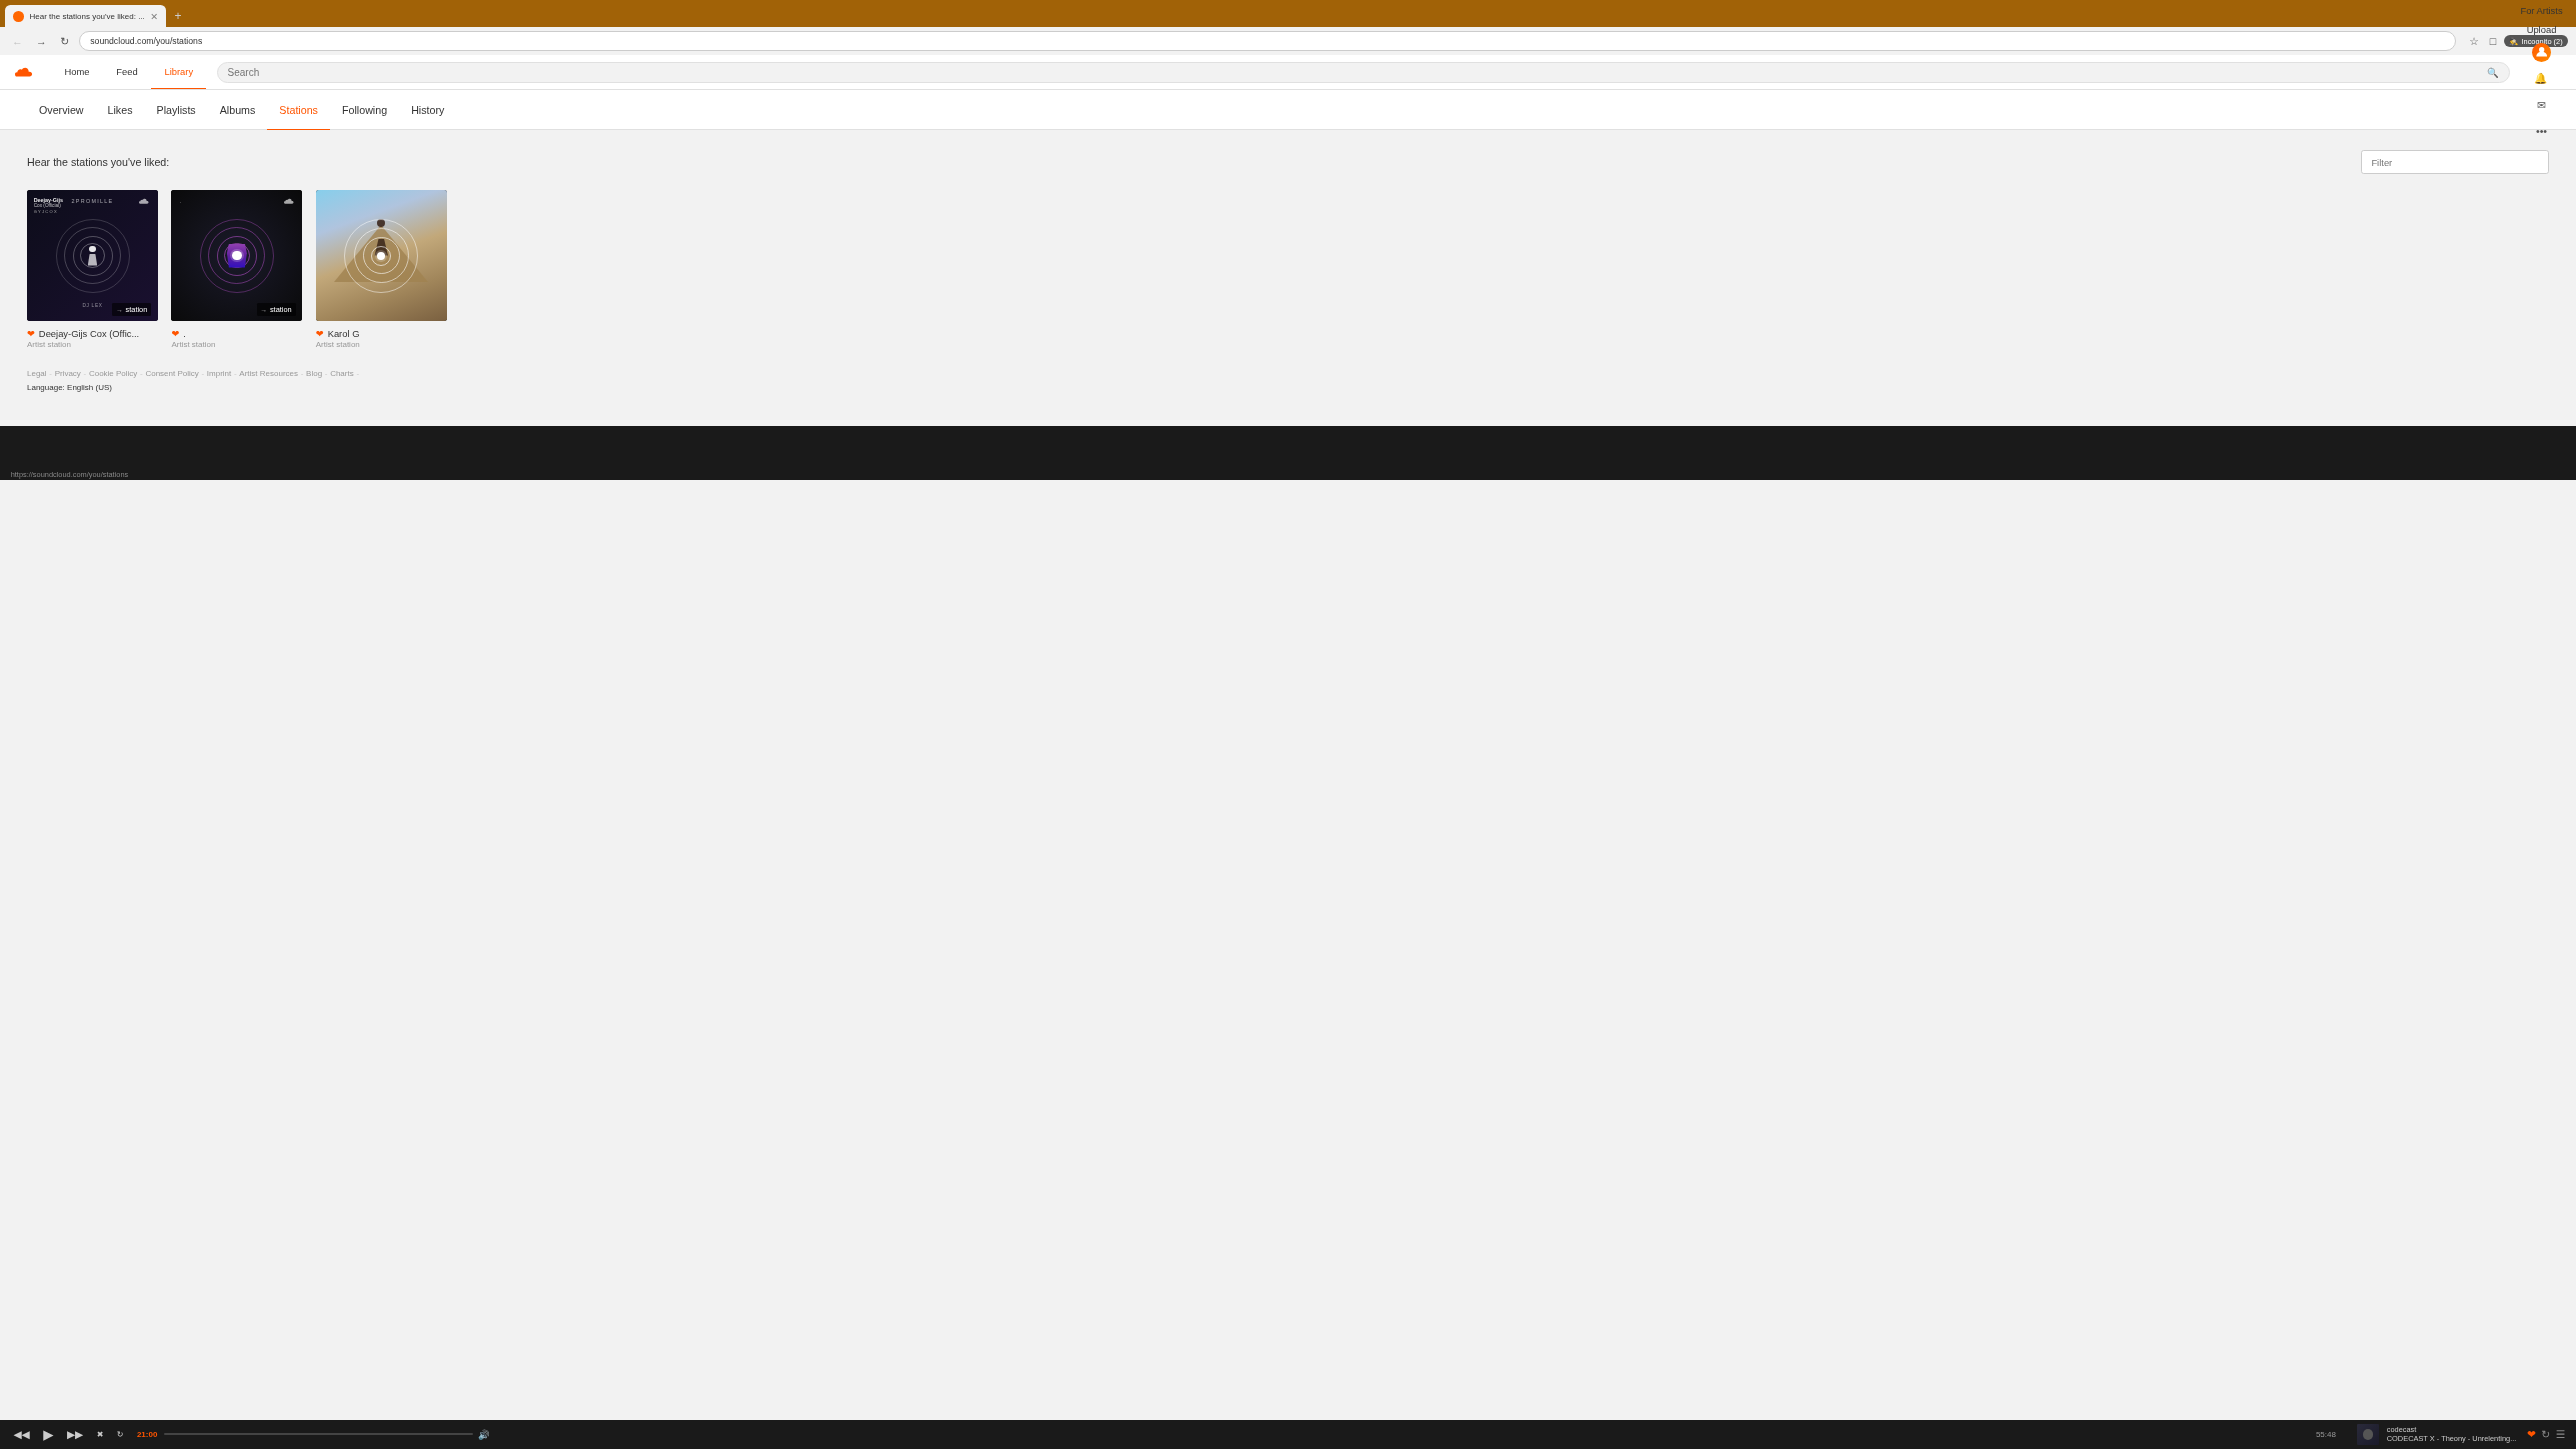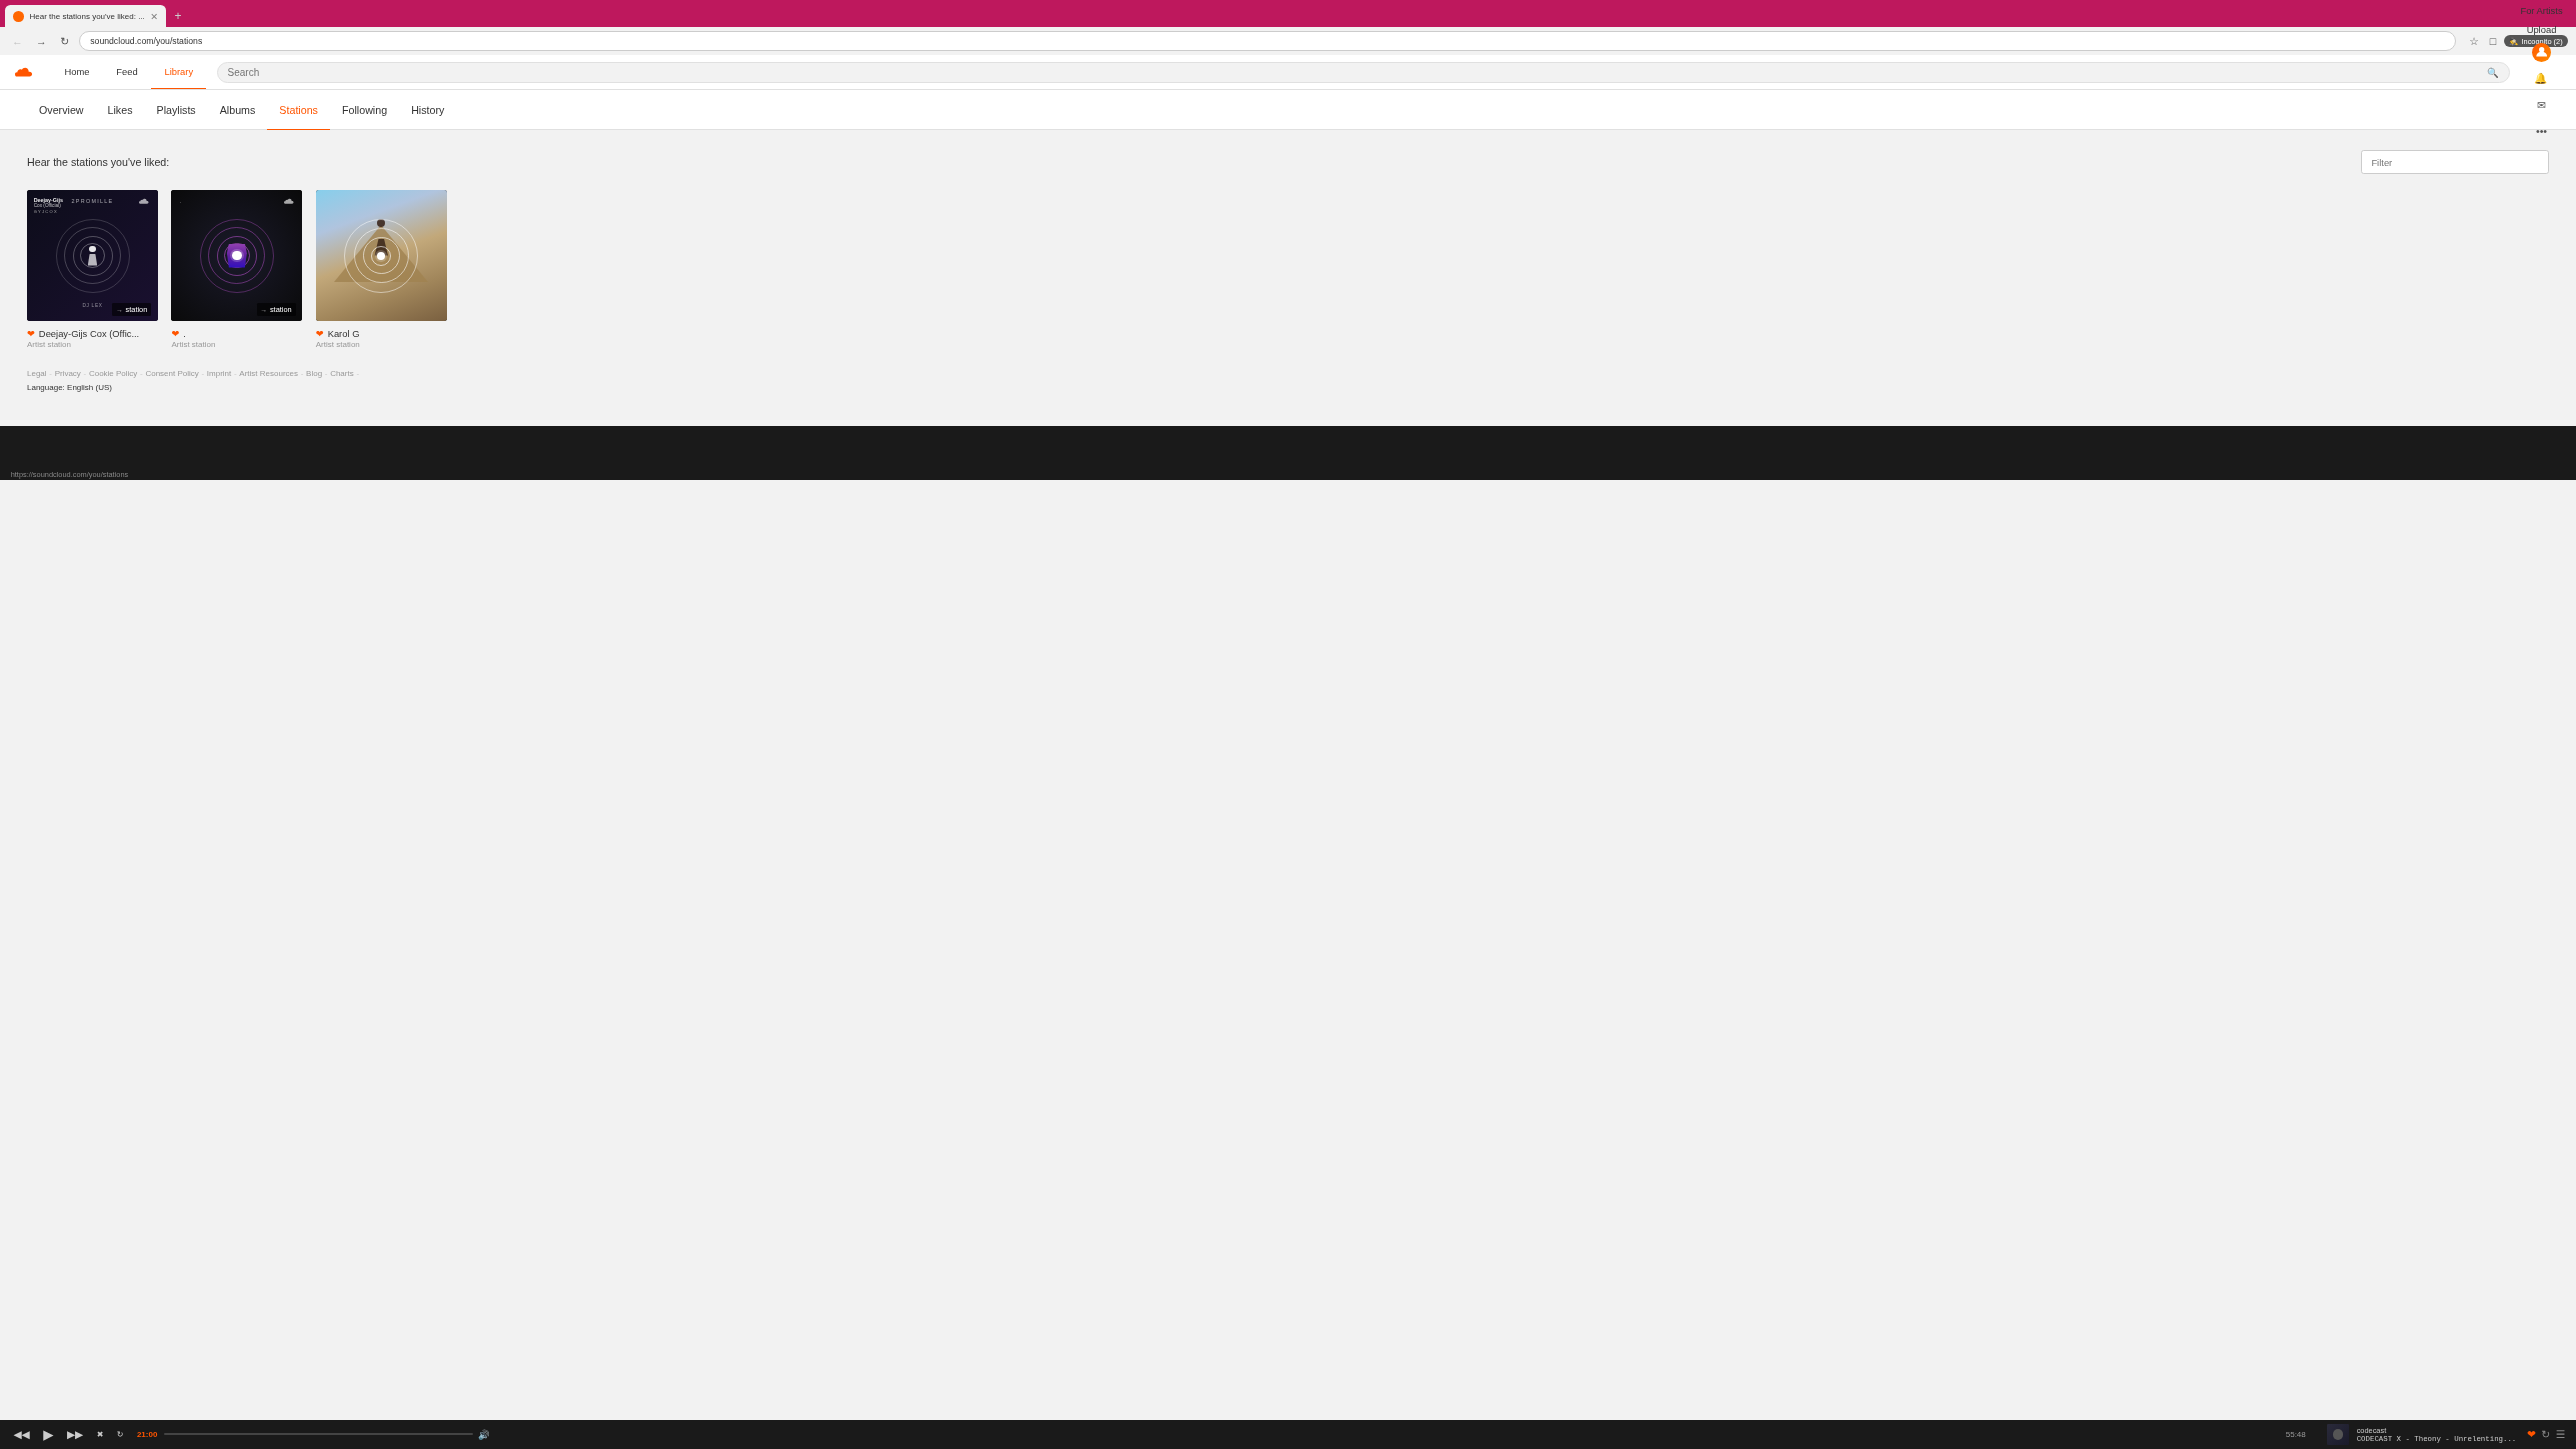--- a/index.html
+++ b/index.html
@@ -1,20 +1,20 @@
 <!DOCTYPE html>
 <html style="font-size:10.7px"><head>
   <meta charset="utf-8">
   <style>
     * { margin: 0; padding: 0; box-sizing: border-box; }
     body { font-family: -apple-system, BlinkMacSystemFont, 'Segoe UI', sans-serif; background: #f2f2f2; font-size: 9.4px; color: #333; overflow-x: hidden; }
 
     
     .browser-chrome { background: #2d2d2d; }
-    .tab-bar { display: flex; align-items: center; padding: 5.4px 5.4px 0; gap: 3px; background: #be185d; }
+    .tab-bar { display: flex; align-items: center; padding: 5.4px 5.4px 0; gap: 3px; background: #a16207; }
     .tab { display: flex; align-items: center; background: #3c3c3c; border-radius: 5.4px 5.4px 0 0; padding: 5.4px 8px; gap: 5.4px; min-width: 134px; max-width: 161px; color: #e8e8e8; font-size: 8.7px; }
     .tab.active { background: #f2f2f2; color: #333; }
     .tab-favicon { width: 10.7px; height: 10.7px; background: #f60; border-radius: 50%; flex-shrink: 0; }
     .tab-title { flex: 1; overflow: hidden; text-overflow: ellipsis; white-space: nowrap; font-size: 8px; }
     .tab-close { cursor: pointer; opacity: 0.6; font-size: 9.4px; }
     .tab-new { background: none; border: none; color: #ccc; font-size: 12px; cursor: pointer; padding: 2.7px 5.4px; }
     .tab-controls { margin-left: auto; display: flex; gap: 8px; align-items: center; padding-right: 5.4px; }
 
     .address-bar { background: #f2f2f2; padding: 4px 8px; display: flex; align-items: center; gap: 5.4px; }
     .nav-btn { background: none; border: none; cursor: pointer; color: #555; font-size: 10.7px; padding: 2.7px 4px; border-radius: 2.7px; }
@@ -89,21 +89,21 @@
     .player-progress { display: flex; align-items: center; gap: 5.4px; flex: 1; }
     .progress-bar { flex: 1; height: 2px; background: #444; border-radius: 1.3px; cursor: pointer; max-width: 309px; }
     .progress-fill { height: 100%; background: #f50; border-radius: 1.3px; width: 0%; }
     .player-time { color: #f50; font-size: 8px; font-weight: bold; min-width: 21.5px; }
     .player-vol { color: #ccc; font-size: 9.4px; cursor: pointer; }
     .player-duration { color: #999; font-size: 8px; margin-left: auto; margin-right: 10.7px; }
     .player-track { display: flex; align-items: center; gap: 8px; margin-left: auto; }
     .player-thumb { width: 21.5px; height: 21.5px; background: #444; border-radius: 1.3px; overflow: hidden; display: flex; align-items: center; justify-content: center; }
     .player-track-info { }
     .player-track-artist { color: #ccc; font-size: 7.4px; }
-    .player-track-title { color: #ccc; font-size: 7.4px; font-family: Liberation Mono, monospace; }
+    .player-track-title { color: #ccc; font-size: 7.4px; }
     .player-actions { display: flex; align-items: center; gap: 5.4px; }
     .player-heart { color: #f50; font-size: 10.7px; }
     .player-action-btn { color: #888; font-size: 10.7px; cursor: pointer; }
     .status-bar { background: #1a1a1a; padding: 1.3px 10.7px; font-size: 7.4px; color: #888; display: flex; }
     .status-url { color: #888; margin-top: 43px; }
 
     
     ::-webkit-scrollbar { width: 4px; }
     ::-webkit-scrollbar-track { background: #f0f0f0; }
     ::-webkit-scrollbar-thumb { background: #ccc; border-radius: 2px; }

